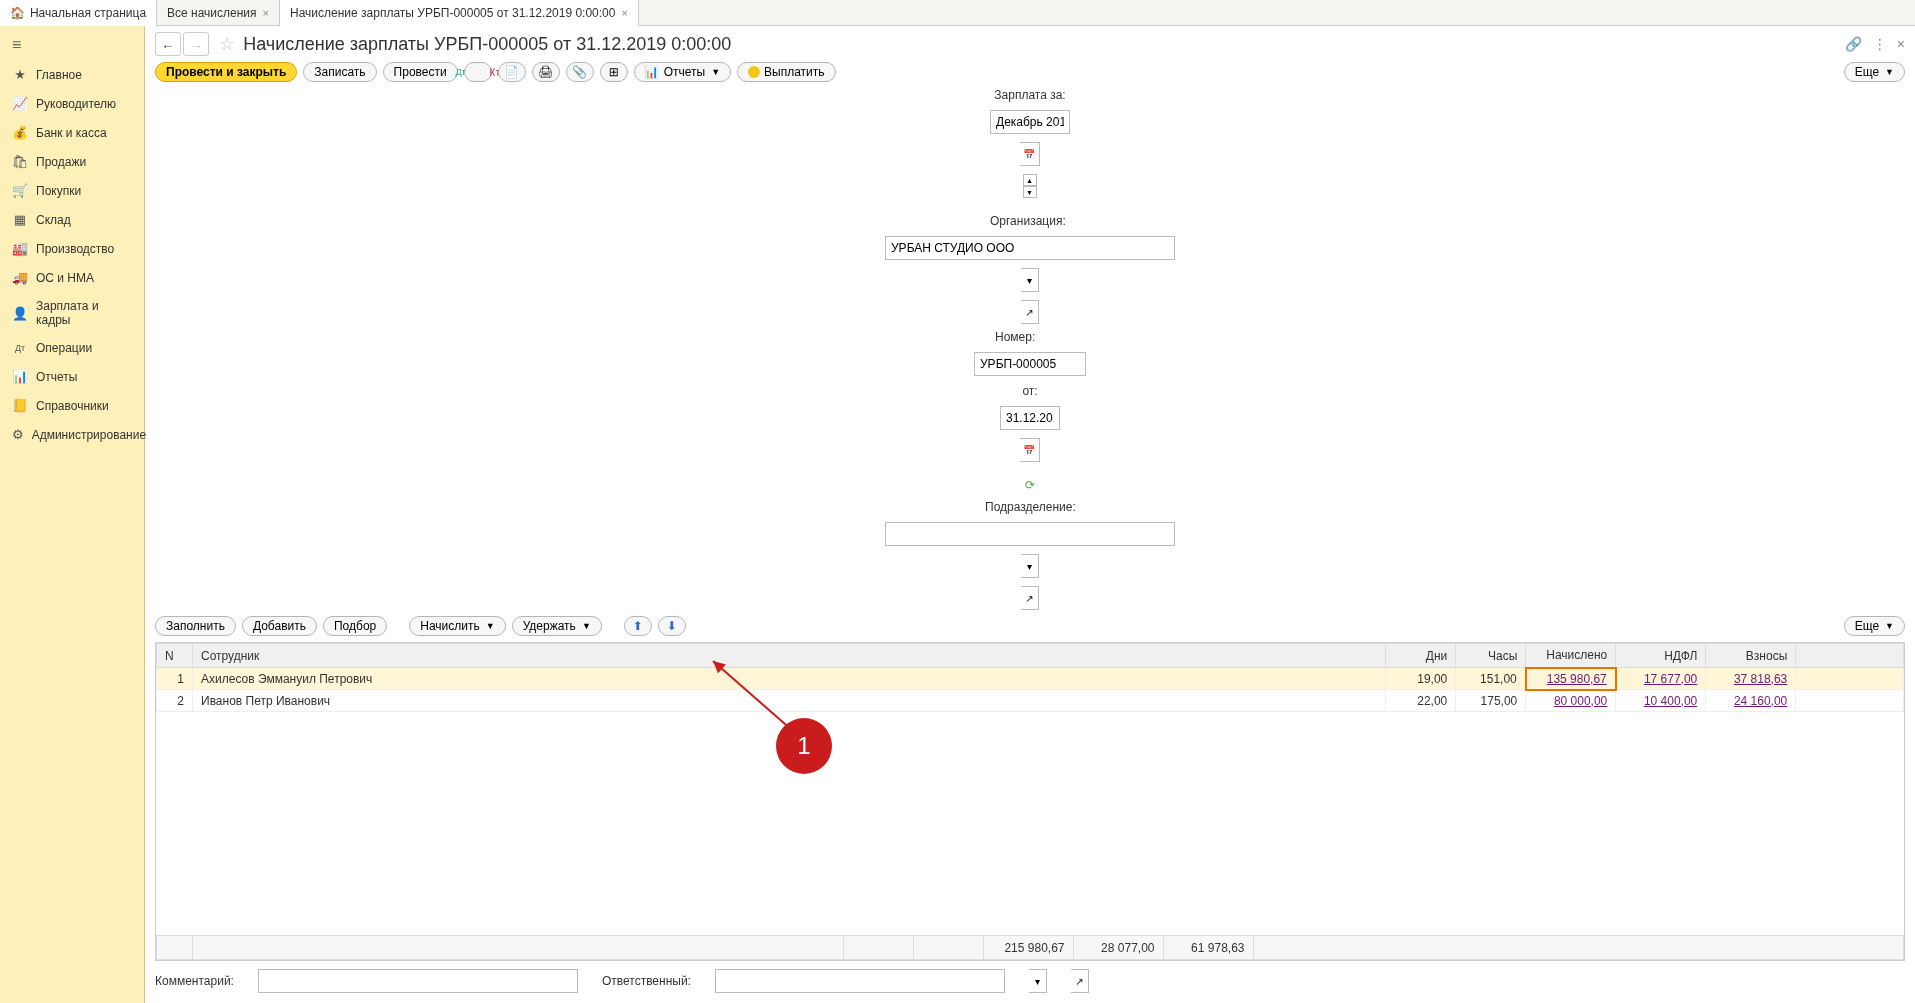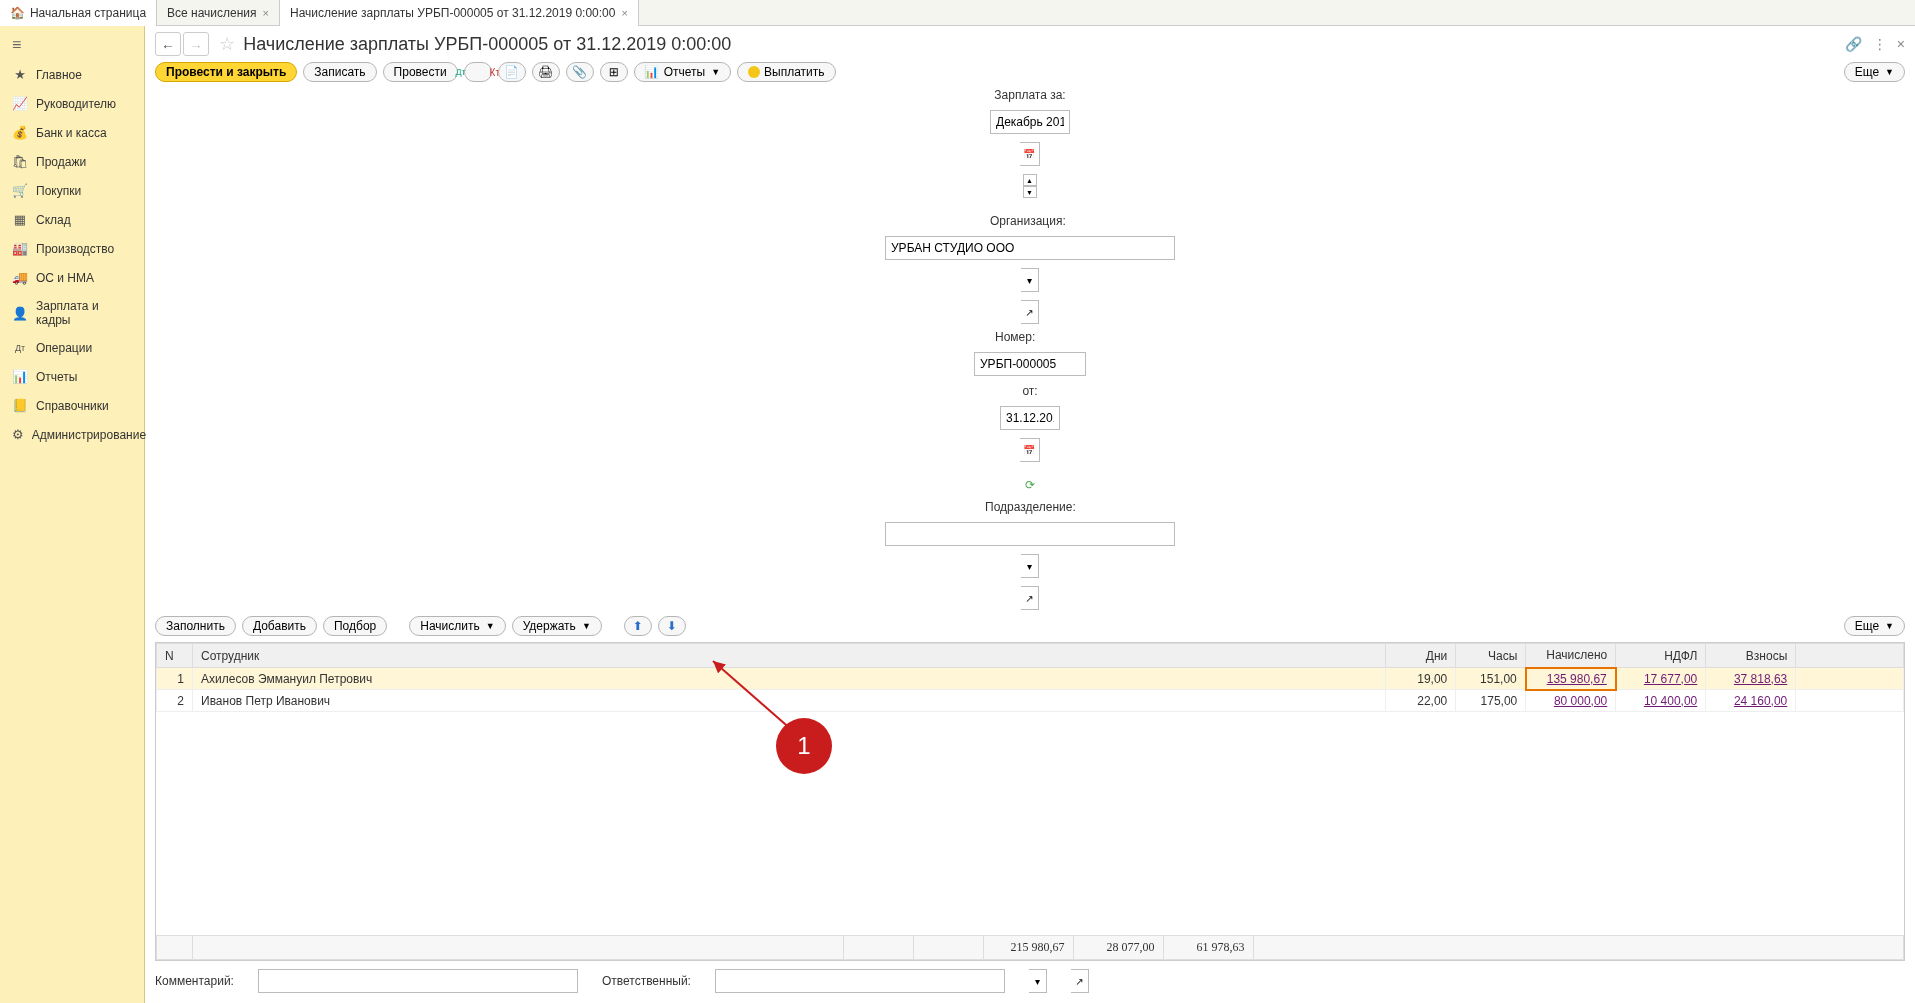--- a/index.html
+++ b/index.html
@@ -56,21 +56,21 @@
 .arrow-down { color: #2a6ec9; }
 
 table { border-collapse: collapse; width: 100%; font-size: 12px; }
 thead th { background: #f0f0f0; border: 1px solid #ddd; padding: 4px 8px; font-weight: normal; text-align: left; height: 24px; }
 thead th.num { text-align: right; }
 tbody td { border: 1px solid #eee; padding: 3px 8px; height: 22px; }
 tbody tr.selected { background: #fef6d6; }
 td.r { text-align: right; }
 td.link { color: #701a75; text-decoration: underline; cursor: pointer; }
 .cell-highlight { border: 2px solid #e67300 !important; background: #fef6d6; }
-.totals-row td { background: #f7f7f7; font-weight: normal; text-align: right; padding: 4px 8px; border: 1px solid #ddd; height: 24px; font-family: Liberation Serif, serif; }
+.totals-row td { background: #f7f7f7; font-weight: normal; text-align: right; padding: 4px 8px; border: 1px solid #ddd; height: 24px; }
 
 
 .footer-row { display: flex; align-items: center; gap: 24px; margin-top: 8px; font-size: 12px; }
 
 
 .anno-circle { position: absolute; width: 56px; height: 56px; border-radius: 50%; background: #c91d1d; color: #fff; display: flex; align-items: center; justify-content: center; font-size: 24px; font-weight: normal; }
 </style>
 </head>
 <body>
 

